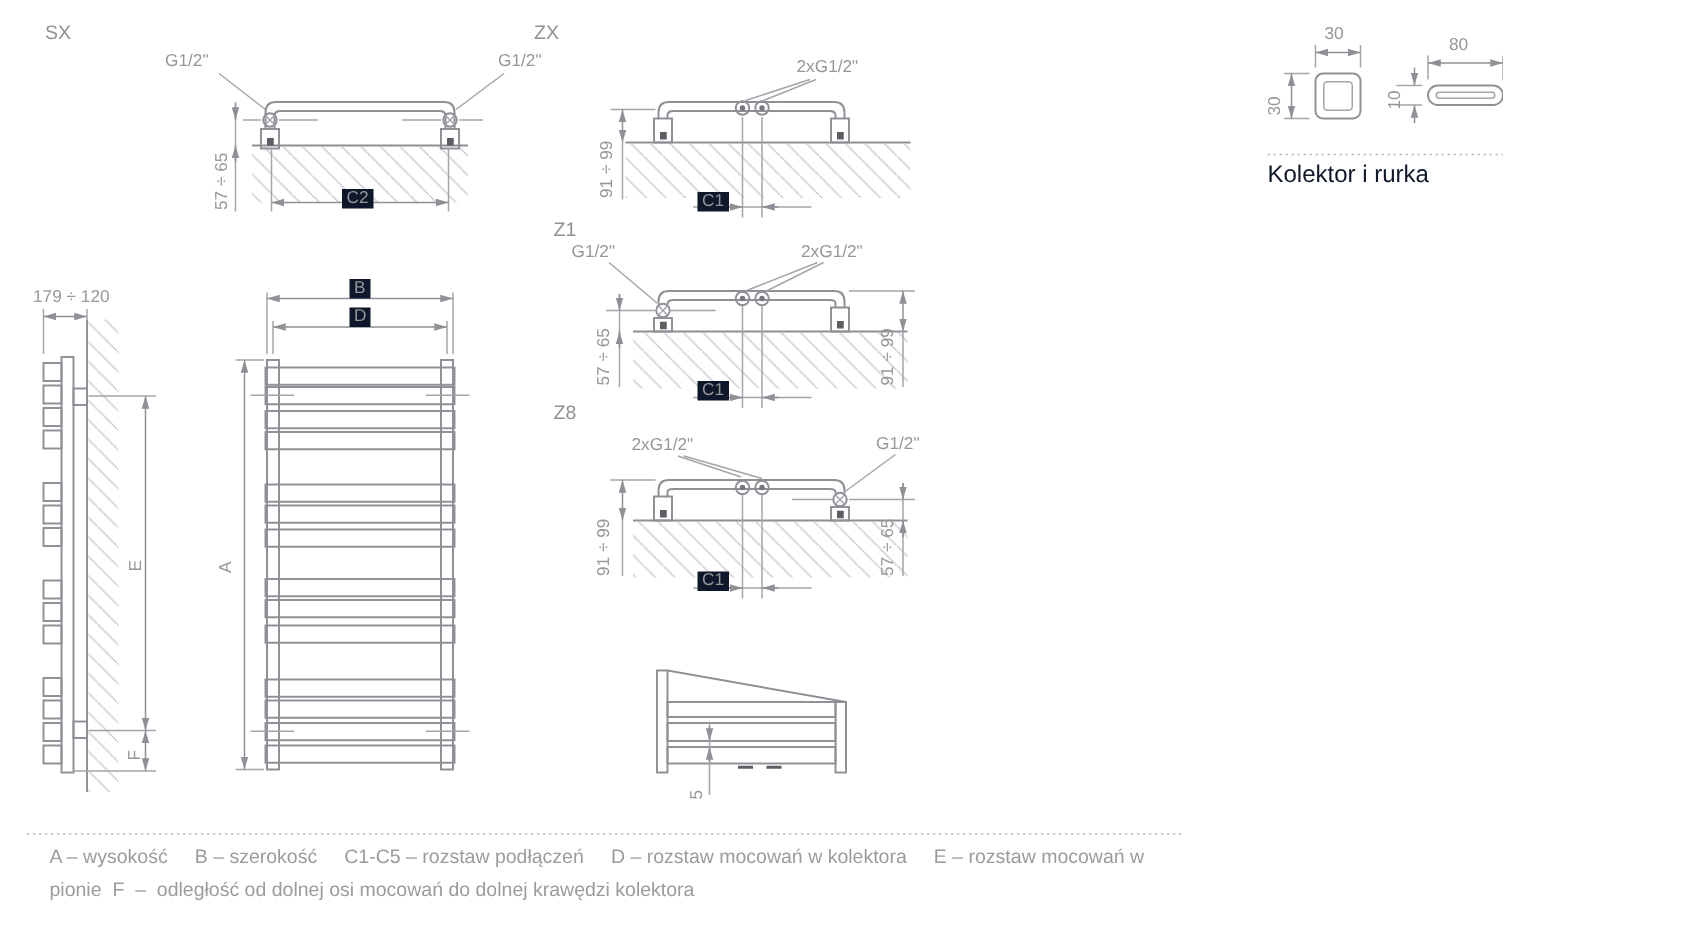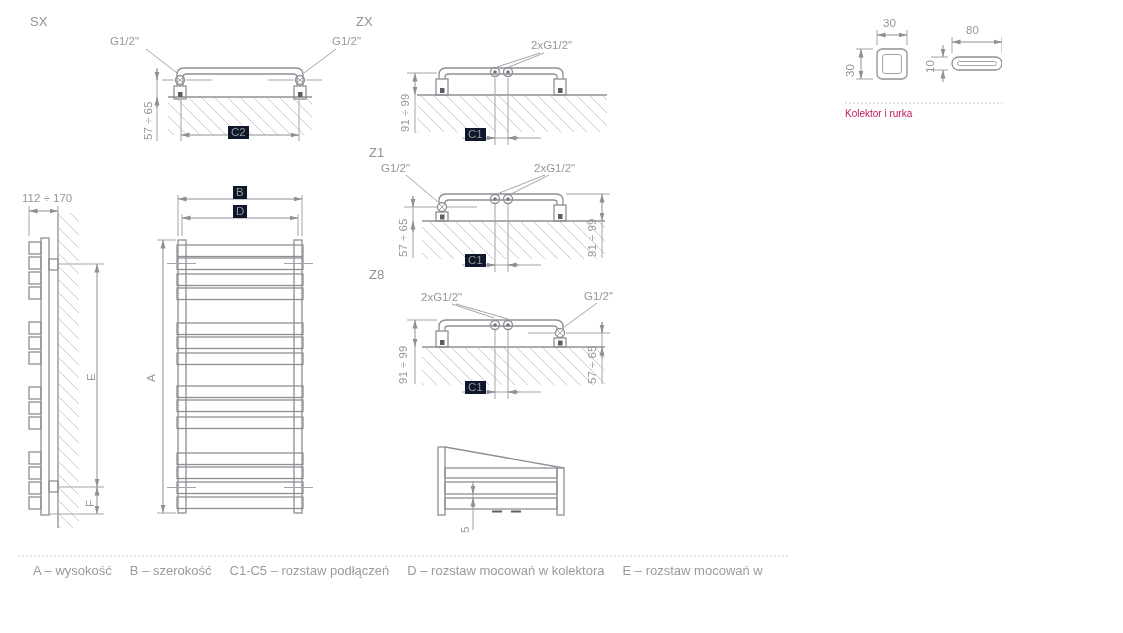--- a/index.html
+++ b/index.html
@@ -8,21 +8,21 @@
   svg{position:absolute;left:0;top:0;}
   .ln{stroke:#8f8f96;stroke-width:1.3;fill:none;}
   .thin{stroke:#a4a4aa;stroke-width:1;fill:none;}
   .dim{stroke:#8f8f96;stroke-width:1;fill:none;}
   .dk{stroke:#5d5d64;stroke-width:2;fill:none;}
   .dots{stroke:#b5b5bb;stroke-width:1;stroke-dasharray:1.5 2.5;fill:none;}
   .t{position:absolute;font-size:11.5px;line-height:1.1;color:#97979b;white-space:nowrap;}
   .ttl{font-size:13px;color:#909096;}
   .rot{transform:rotate(-90deg);transform-origin:0 0;}
   .bg{background:#0f172a;padding:0 3px;}
-  .cap{font-size:10px;color:#be185d;}
+  .cap{font-size:16px;color:#0f172a;}
   .legend{font-size:13px;color:#9b9b9f;white-space:pre;}
 </style>
 </head>
 <body>
 
 <div class="canvas">
 
 <svg width="1123" height="633" viewBox="0 0 1123 633">
   <defs>
     <marker id="ae" markerUnits="userSpaceOnUse" markerWidth="9" markerHeight="7" refX="8.5" refY="3.5" orient="auto">
@@ -276,31 +276,32 @@
 <span class="t bg" style="left:465px;top:254px">C1</span>
 <span class="t bg" style="left:465px;top:381px">C1</span>
 
 <span class="t rot" style="left:142px;top:140px">57 ÷ 65</span>
 <span class="t rot" style="left:399px;top:132px">91 ÷ 99</span>
 <span class="t rot" style="left:397px;top:257px">57 ÷ 65</span>
 <span class="t rot" style="left:586px;top:257px">91 ÷ 99</span>
 <span class="t rot" style="left:397px;top:384px">91 ÷ 99</span>
 <span class="t rot" style="left:586px;top:384px">57 ÷ 65</span>
 
-<span class="t" style="left:22px;top:192px">112 ÷ 170</span>
+<span class="t" style="left:22px;top:192px">179 ÷ 120</span>
 <span class="t rot" style="left:85px;top:381px">E</span>
 <span class="t rot" style="left:84px;top:507px">F</span>
 
 <span class="t bg" style="left:233px;top:186px">B</span>
 <span class="t bg" style="left:233px;top:205px">D</span>
 <span class="t rot" style="left:145px;top:382px">A</span>
 
 <span class="t rot" style="left:459px;top:533px">5</span>
 
 <span class="t" style="left:883px;top:17px">30</span>
 <span class="t rot" style="left:844px;top:77px">30</span>
 <span class="t" style="left:966px;top:24px">80</span>
 <span class="t rot" style="left:924px;top:73px">10</span>
 <span class="t cap" style="left:845px;top:108px">Kolektor i rurka</span>
 
 <span class="t legend" style="left:33px;top:564px">A – wysokość     B – szerokość     C1-C5 – rozstaw podłączeń     D – rozstaw mocowań w kolektora     E – rozstaw mocowań w</span>
+<span class="t legend" style="left:33px;top:586px">pionie  F  –  odległość od dolnej osi mocowań do dolnej krawędzi kolektora</span>
 
 </div>
 
 </body></html>

